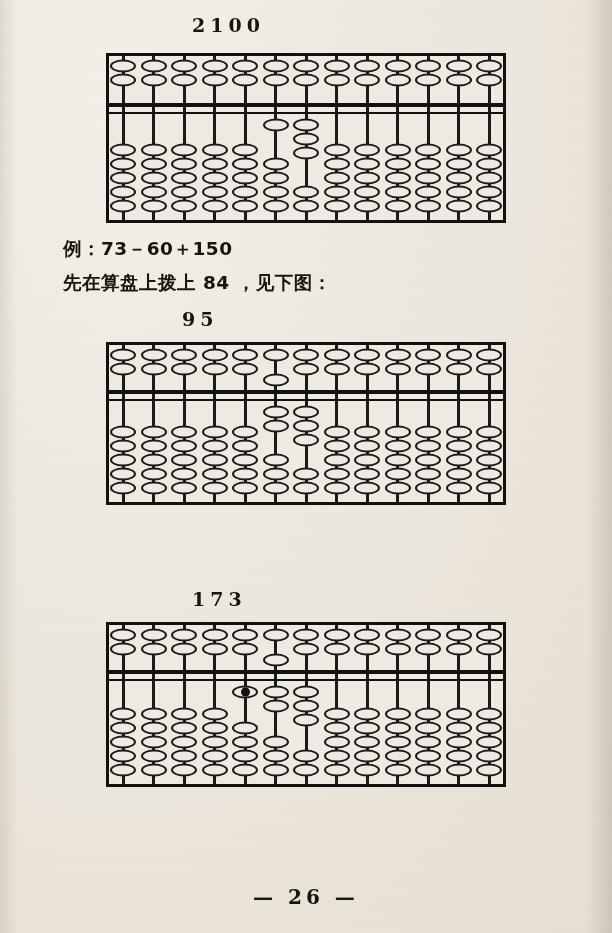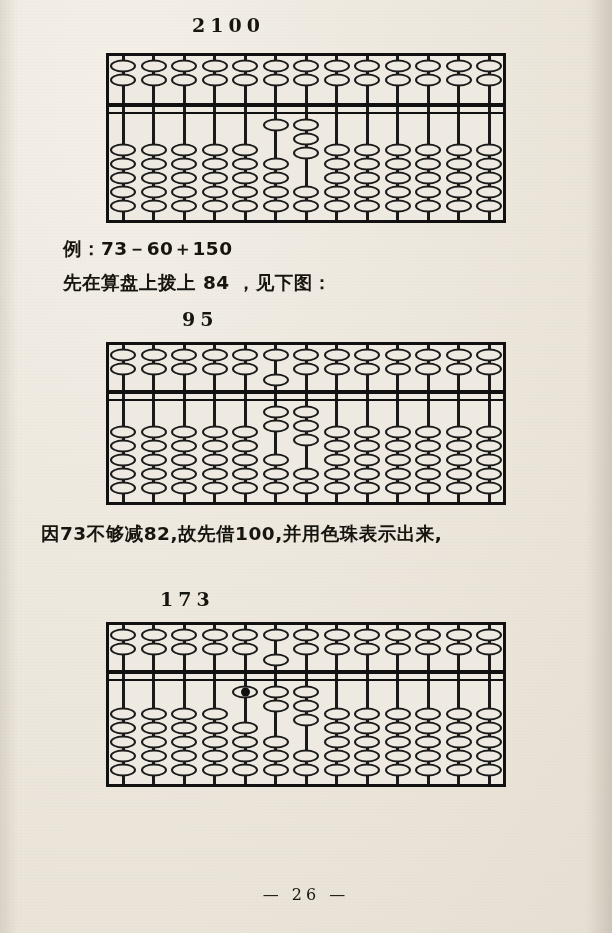--- a/index.html
+++ b/index.html
@@ -96,23 +96,23 @@
     margin-left: -4.5px;
     margin-top: -4.5px;
     border-radius: 50%;
     background: #111;
   }
   .footer {
     position: absolute;
     left: 0;
     right: 0;
     text-align: center;
-    font-size: 16px;
+    font-size: 20px;
     font-family: "DejaVu Serif", "Liberation Serif", serif;
-    font-weight: 400;
+    font-weight: 700;
     letter-spacing: 4px;
     color: #17150f;
   }
   .edge-shadow {
     position: absolute;
     top: 0; bottom: 0; right: 0;
     width: 26px;
     background: linear-gradient(to right, rgba(90,80,65,0) 0%, rgba(90,80,65,.18) 100%);
     pointer-events: none;
   }
@@ -353,23 +353,22 @@
         <div class="bead" style="left: 380px; top: 10px;"></div>
         <div class="bead" style="left: 380px; top: 24px;"></div>
         <div class="bead" style="left: 380px; top: 87px;"></div>
         <div class="bead" style="left: 380px; top: 101px;"></div>
         <div class="bead" style="left: 380px; top: 115px;"></div>
         <div class="bead" style="left: 380px; top: 129px;"></div>
         <div class="bead" style="left: 380px; top: 143px;"></div>
       </div>
   </div>
 
-  <div class="para" style="left:41px; top:519px; width:545px;">因73不够减82,故先借100,并用色珠表示出来,</div>
-
-  <div class="caption" style="left:160px; top:588px;">173</div>
+
+  <div class="caption" style="left:192px; top:588px;">173</div>
 
   <div class="abacus" id="ab3" style="left:106px; top:622px; width:400px; height:165px;">
     <div class="inner">
         <div class="rod" style="left: 12.5px;"></div>
         <div class="rod" style="left: 43px;"></div>
         <div class="rod" style="left: 73.5px;"></div>
         <div class="rod" style="left: 104px;"></div>
         <div class="rod" style="left: 134.5px;"></div>
         <div class="rod" style="left: 165px;"></div>
         <div class="rod" style="left: 195.5px;"></div>

